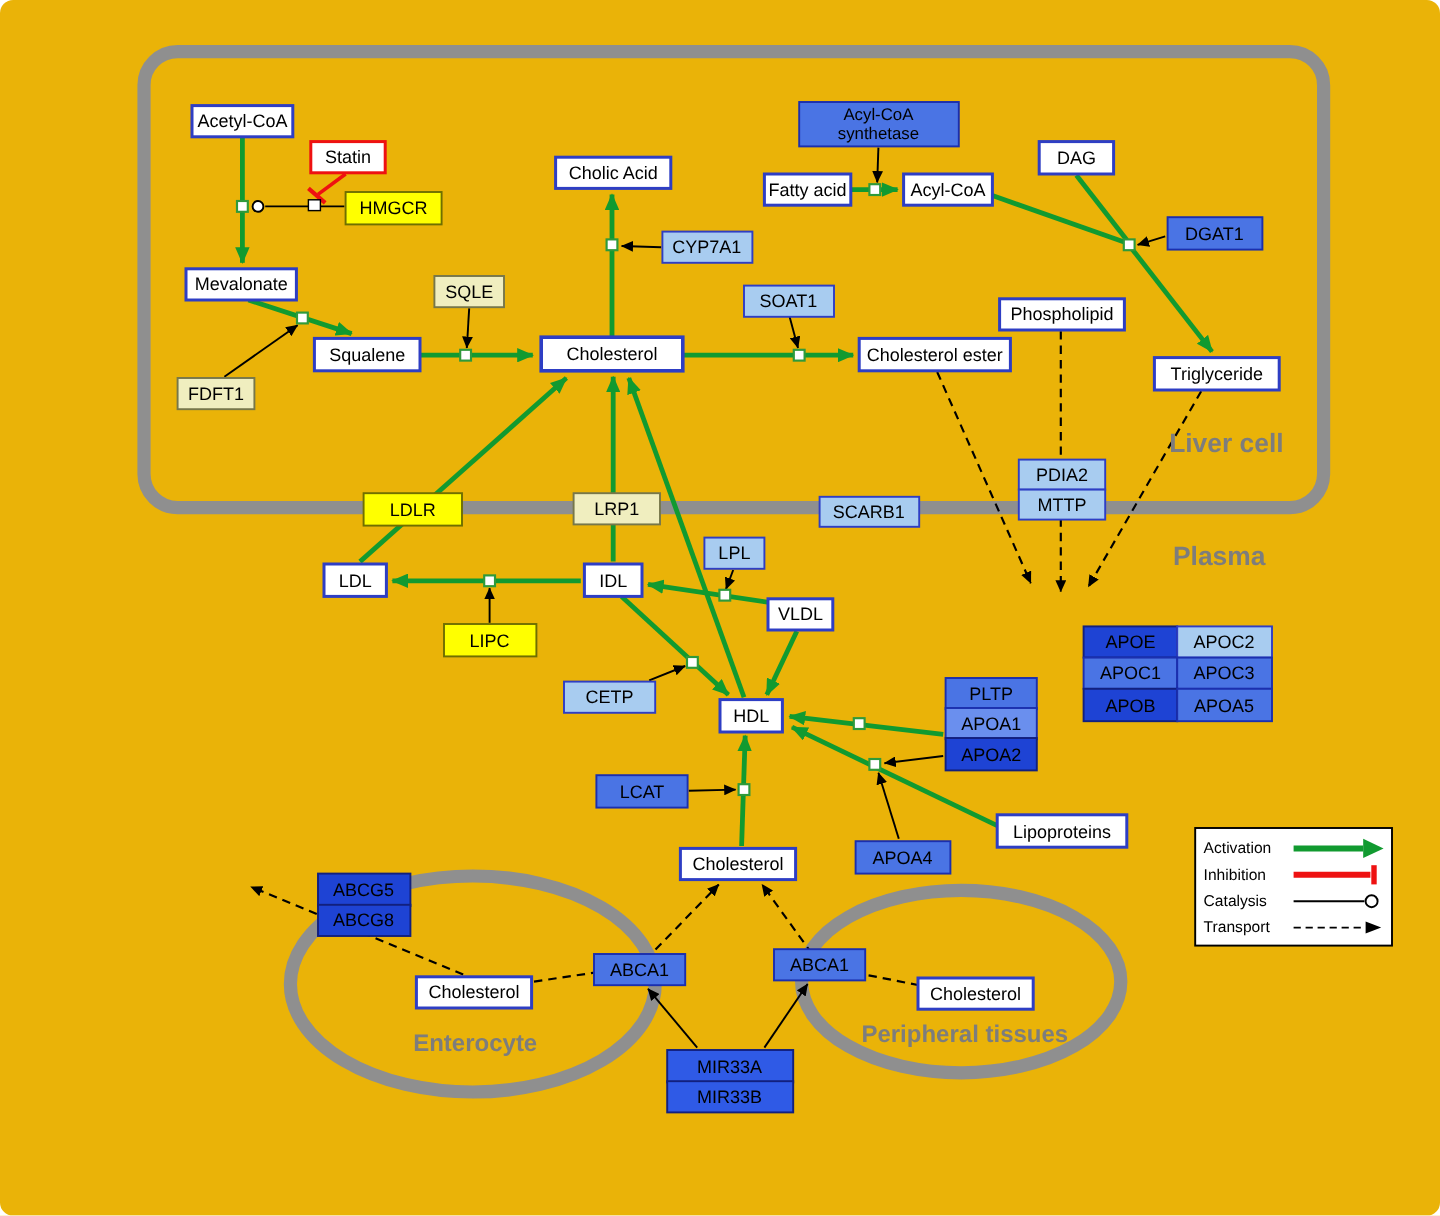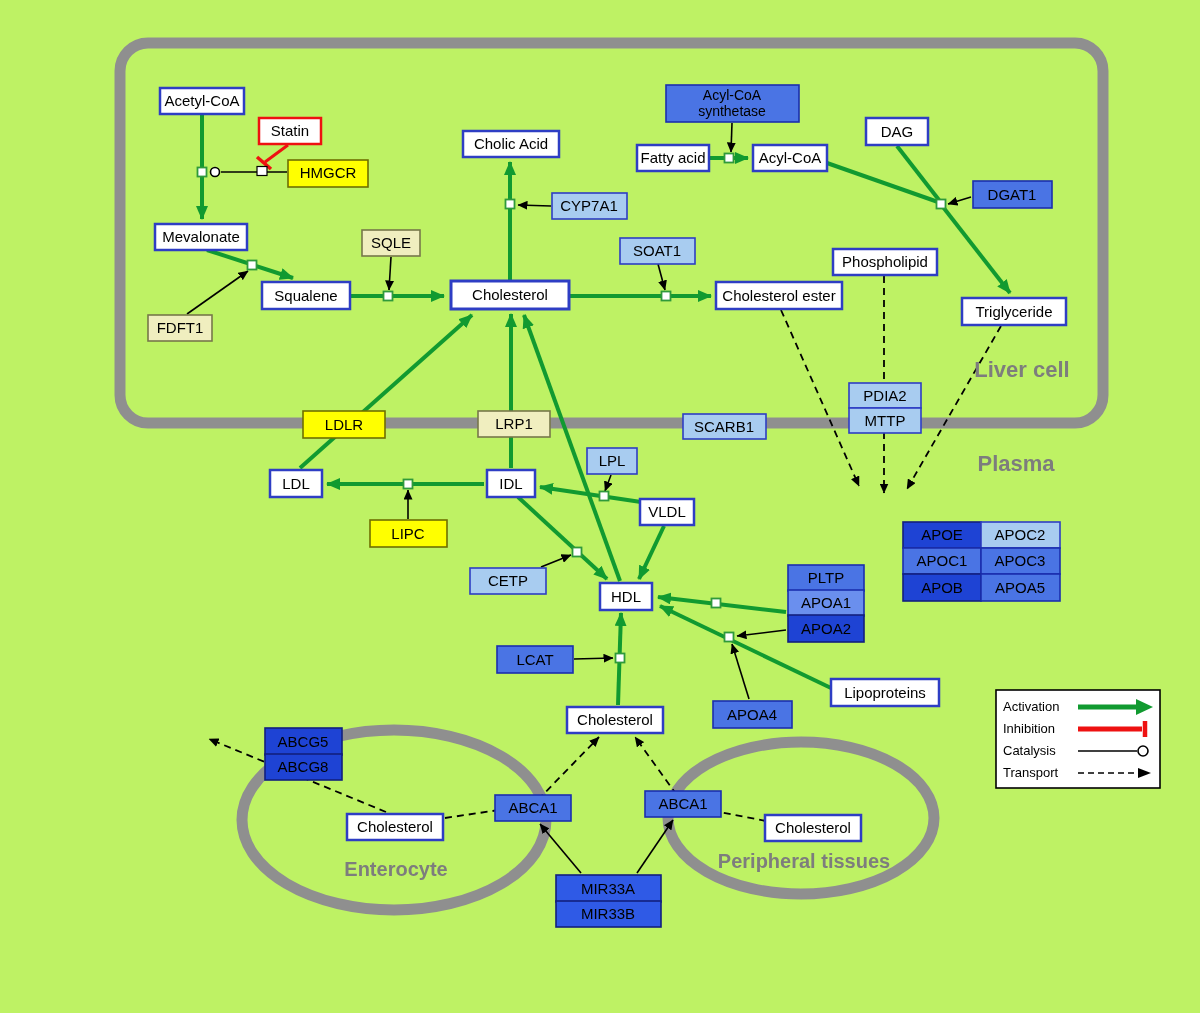--- a/index.html
+++ b/index.html
@@ -1,16 +1,16 @@
 <!DOCTYPE html>
 <html><head>
 <meta charset="utf-8">
 <style>
   html,body{margin:0;padding:0;background:#fff;}
-  #stage{position:relative;width:1200px;height:1013px;background:#bef264;overflow:hidden;}
+  #stage{position:relative;width:1200px;height:1013px;background:#eab308;overflow:hidden;border-radius:11px;}
   svg{display:block;}
   .nl{font-family:"Liberation Sans",sans-serif;font-size:15px;text-anchor:middle;fill:#000;}
   .nls{font-size:14px;}
   .gl{font-family:"Liberation Sans",sans-serif;font-size:22px;font-weight:bold;fill:#7d7d7d;text-anchor:middle;}
   .gl2{font-size:20px;}
   .lg{font-family:"Liberation Sans",sans-serif;font-size:13px;fill:#000;text-anchor:start;}
   .m{fill:#ffffff;stroke:#2e3ec4;stroke-width:2.5;}
   .mthick{stroke-width:3;}
   .redbox{fill:#ffffff;stroke:#ee1111;stroke-width:2.5;}
   .yel{fill:#ffff00;stroke:#6f6f00;stroke-width:1.6;}

